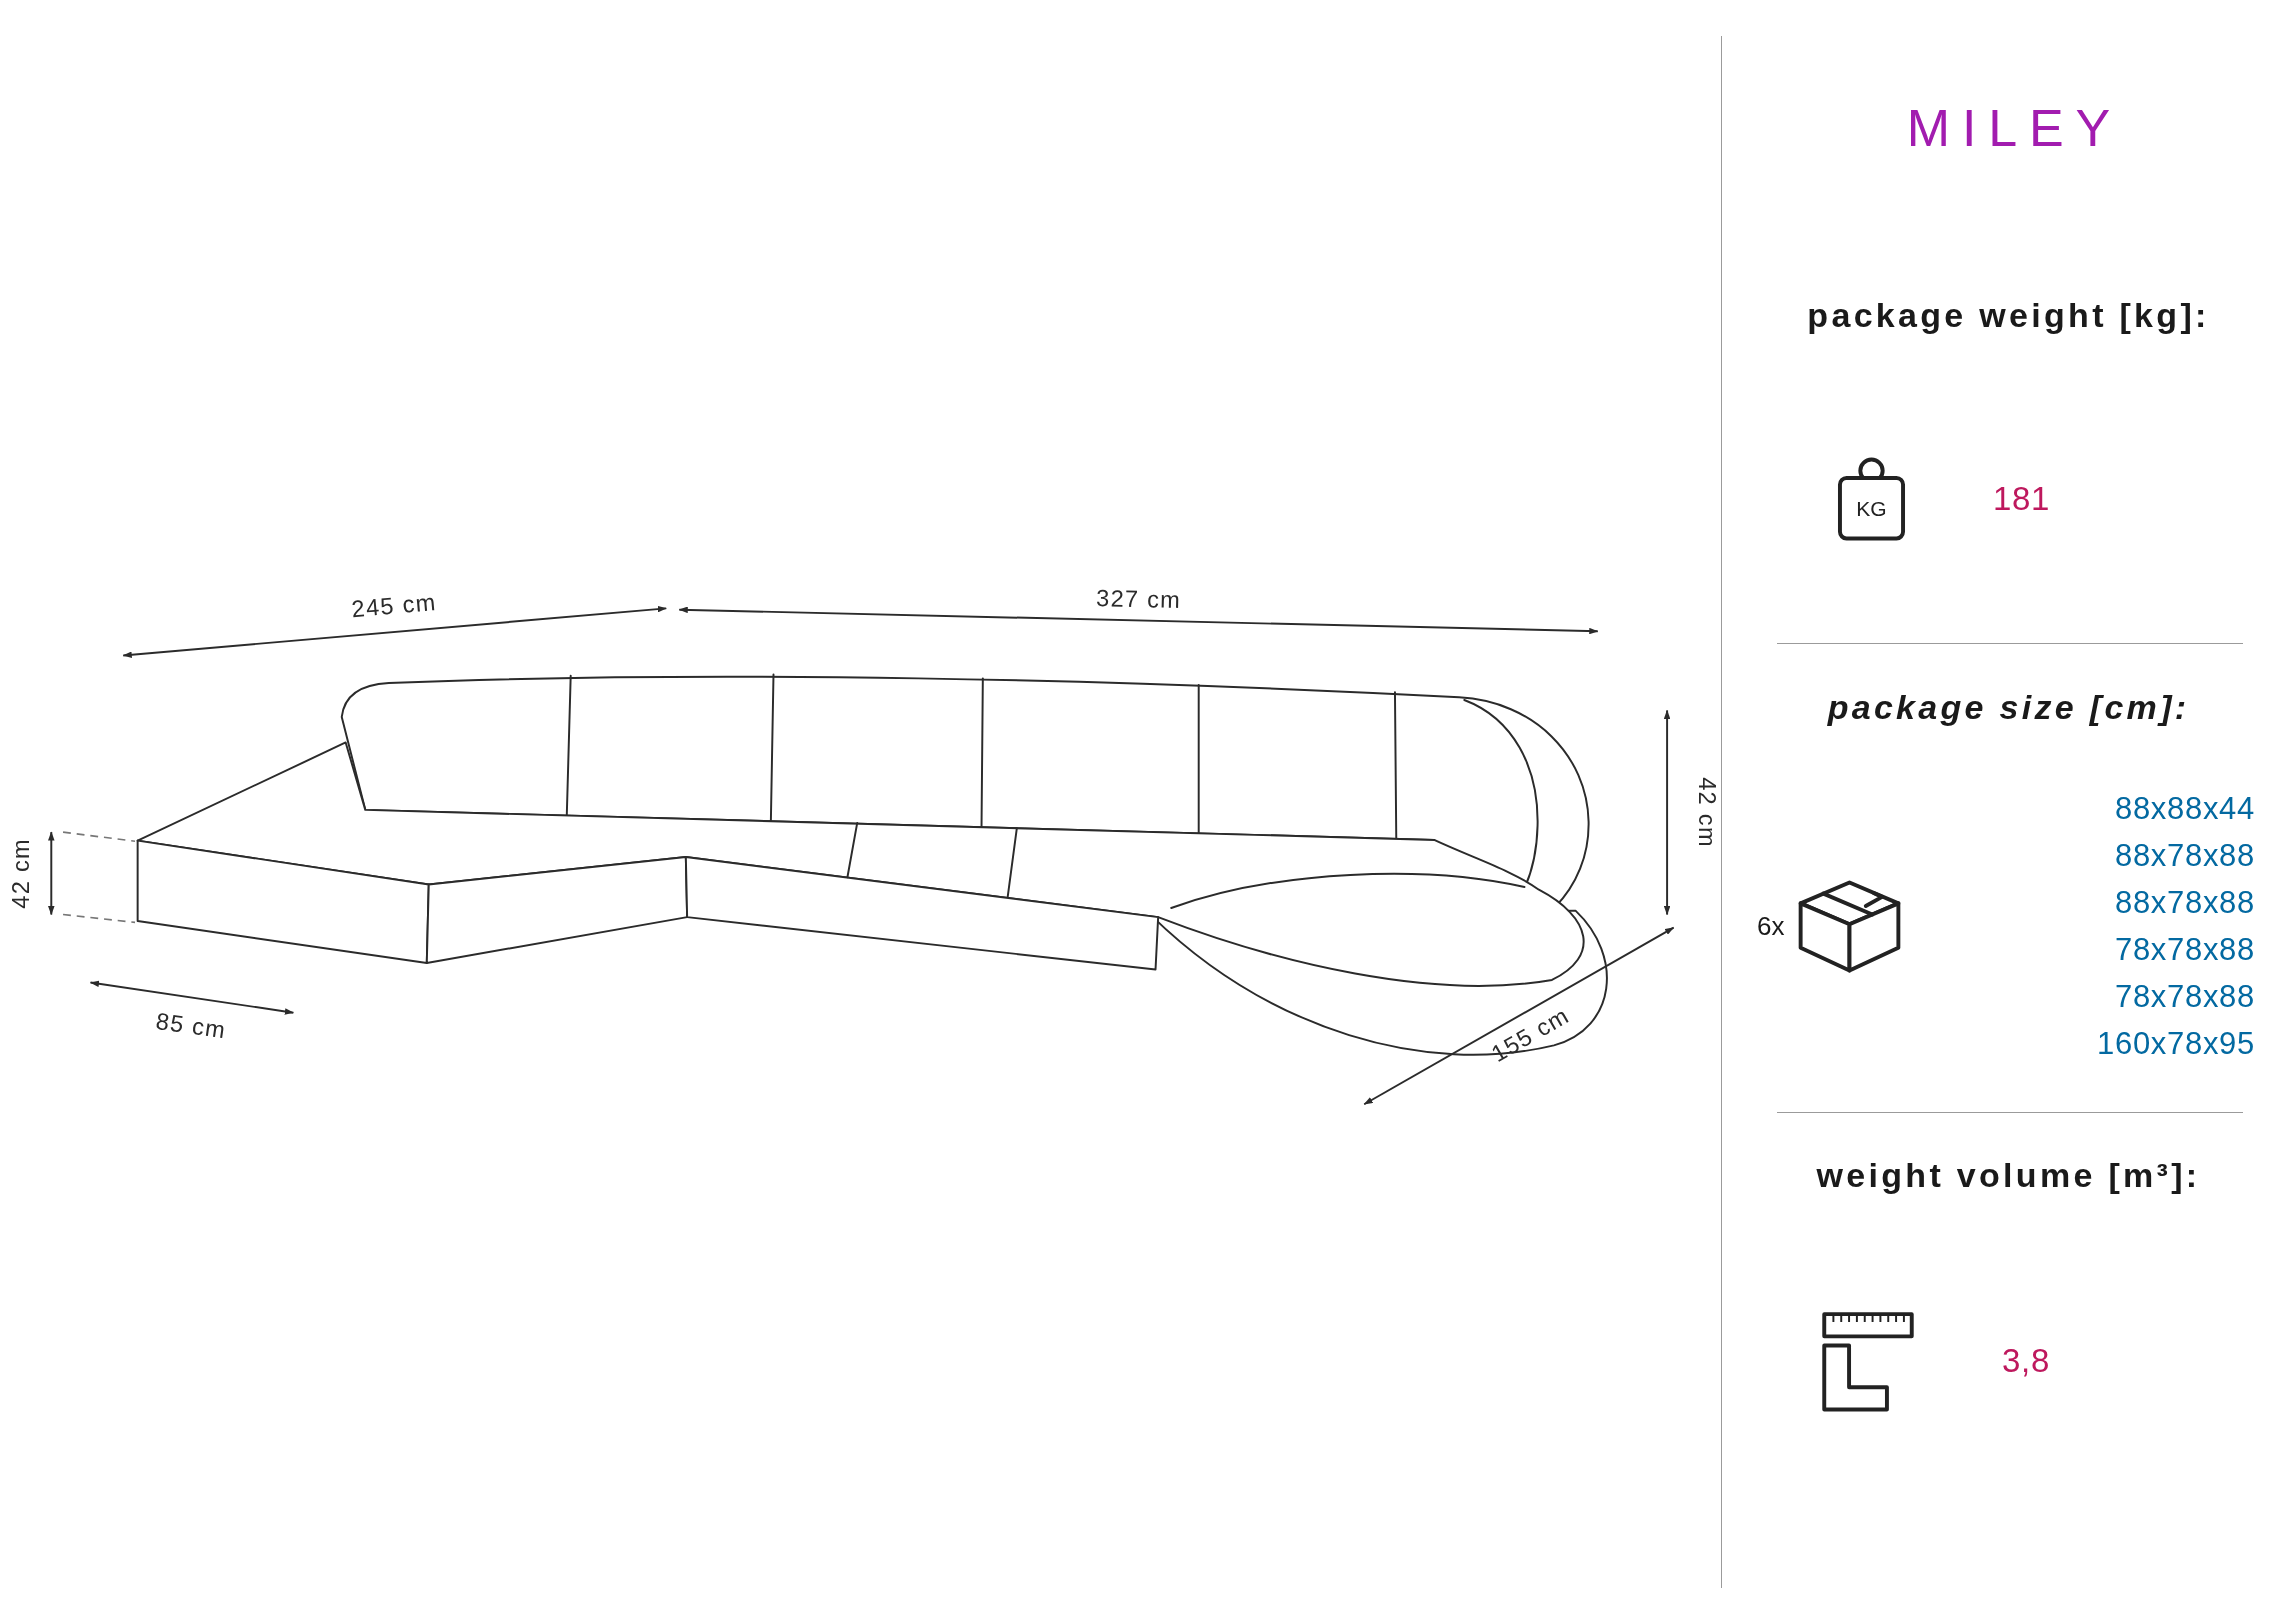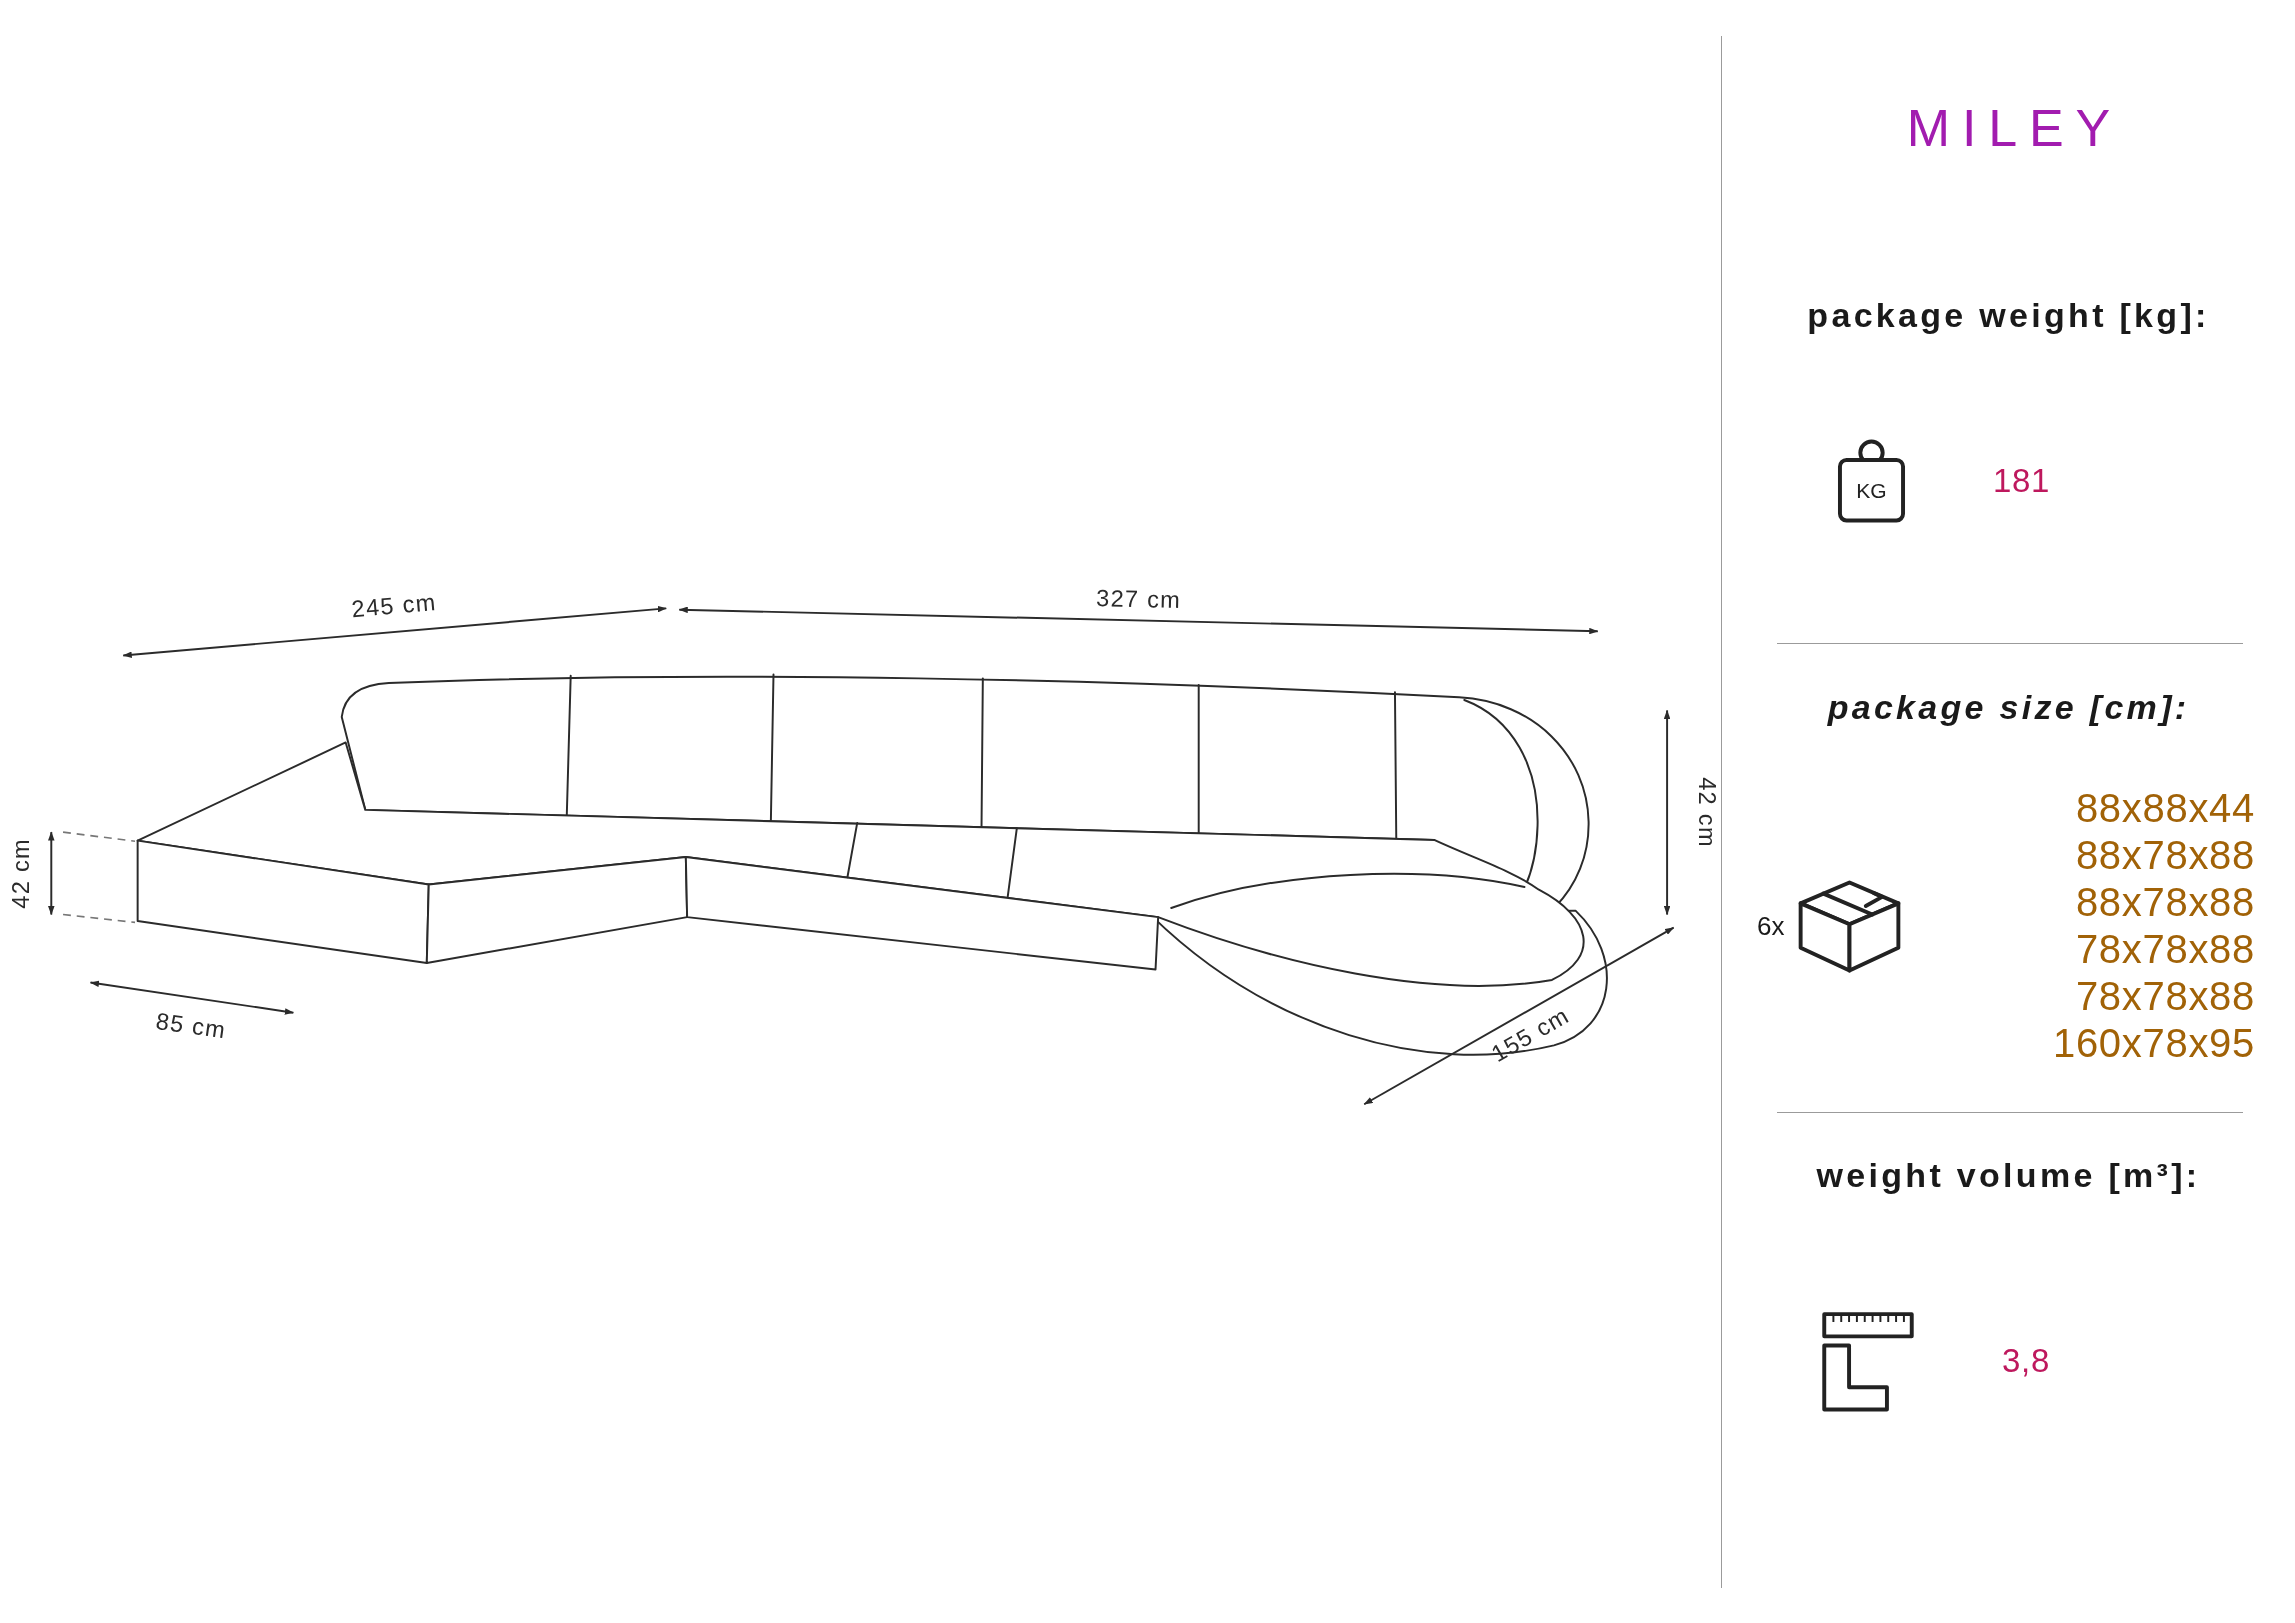--- a/index.html
+++ b/index.html
@@ -106,21 +106,21 @@
   .h-weight { top: 296px; }
   .h-size   { top: 688px; font-style: italic; }
   .h-volume { top: 1156px; }
 
   .icon-row {
     position: absolute;
     display: flex;
     align-items: center;
   }
   .weight-row {
-    top: 435px;
+    top: 453px;
     left: 111px;
     gap: 82px;
   }
   .volume-row {
     top: 1305px;
     left: 98px;
     gap: 85px;
   }
   .big-value {
     font-size: 33px;
@@ -146,23 +146,23 @@
   }
   .qty-label {
     font-size: 26px;
     color: #1a1a1a;
   }
   .size-list {
     list-style: none;
     margin: 0;
     padding: 0;
     text-align: right;
-    font-size: 40px;
+    font-size: 31px;
     line-height: 47px;
-    color: #a16207;
+    color: #0369a1;
     letter-spacing: 0.7px;
   }
 
   .spec-icon { display: block; }
   .icon-stroke {
     fill: none;
     stroke: #222222;
     stroke-width: 6;
     stroke-linejoin: round;
     stroke-linecap: round;

